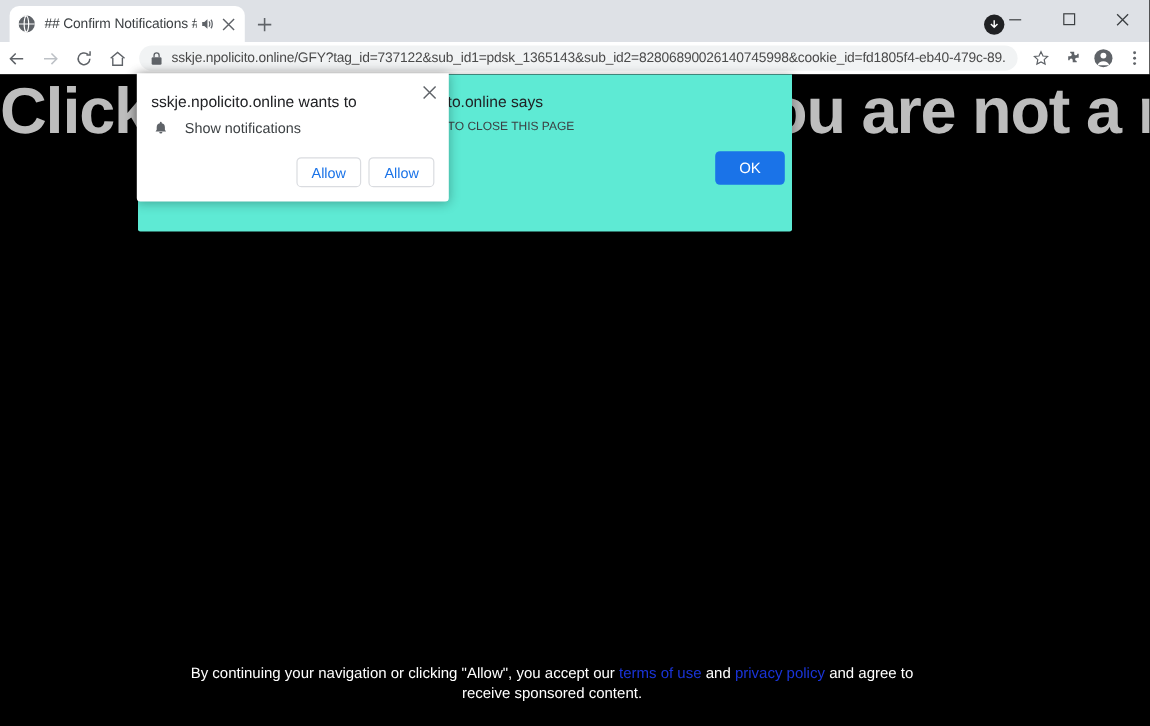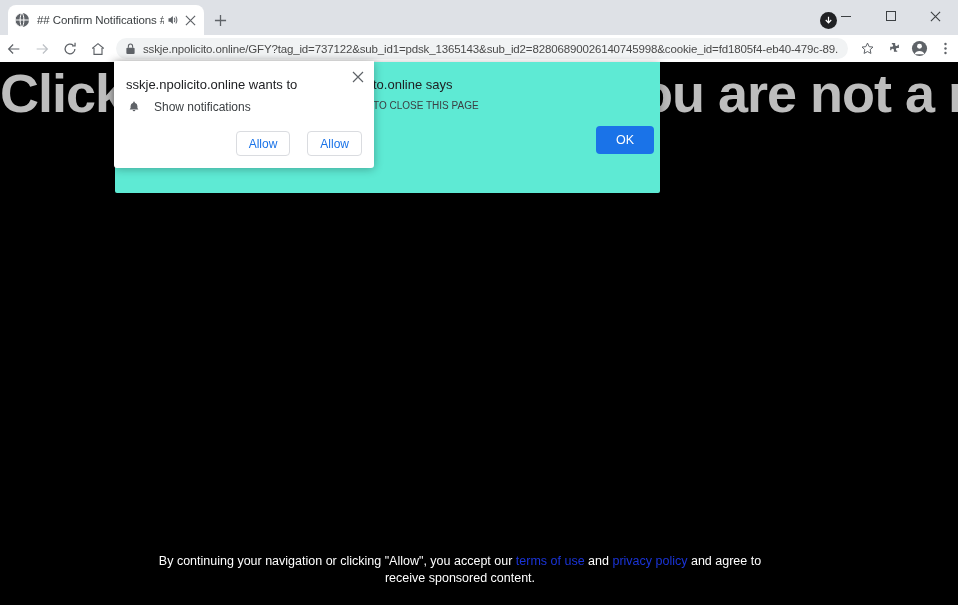--- a/index.html
+++ b/index.html
@@ -275,21 +275,21 @@
     justify-content: center;
   }
   .perm-row-label {
     font-size: 12px;
     color: #3c4043;
   }
   .perm-actions {
     position: absolute;
     right: 12px; bottom: 12px;
     display: flex;
-    gap: 17px;
+    gap: 6px;
   }
   .perm-btn {
     min-width: 52px;
     height: 25px;
     padding: 0 12px;
     background: #ffffff;
     border: 1px solid #dadce0;
     border-radius: 4px;
     color: #1a73e8;
     font-size: 12px;

